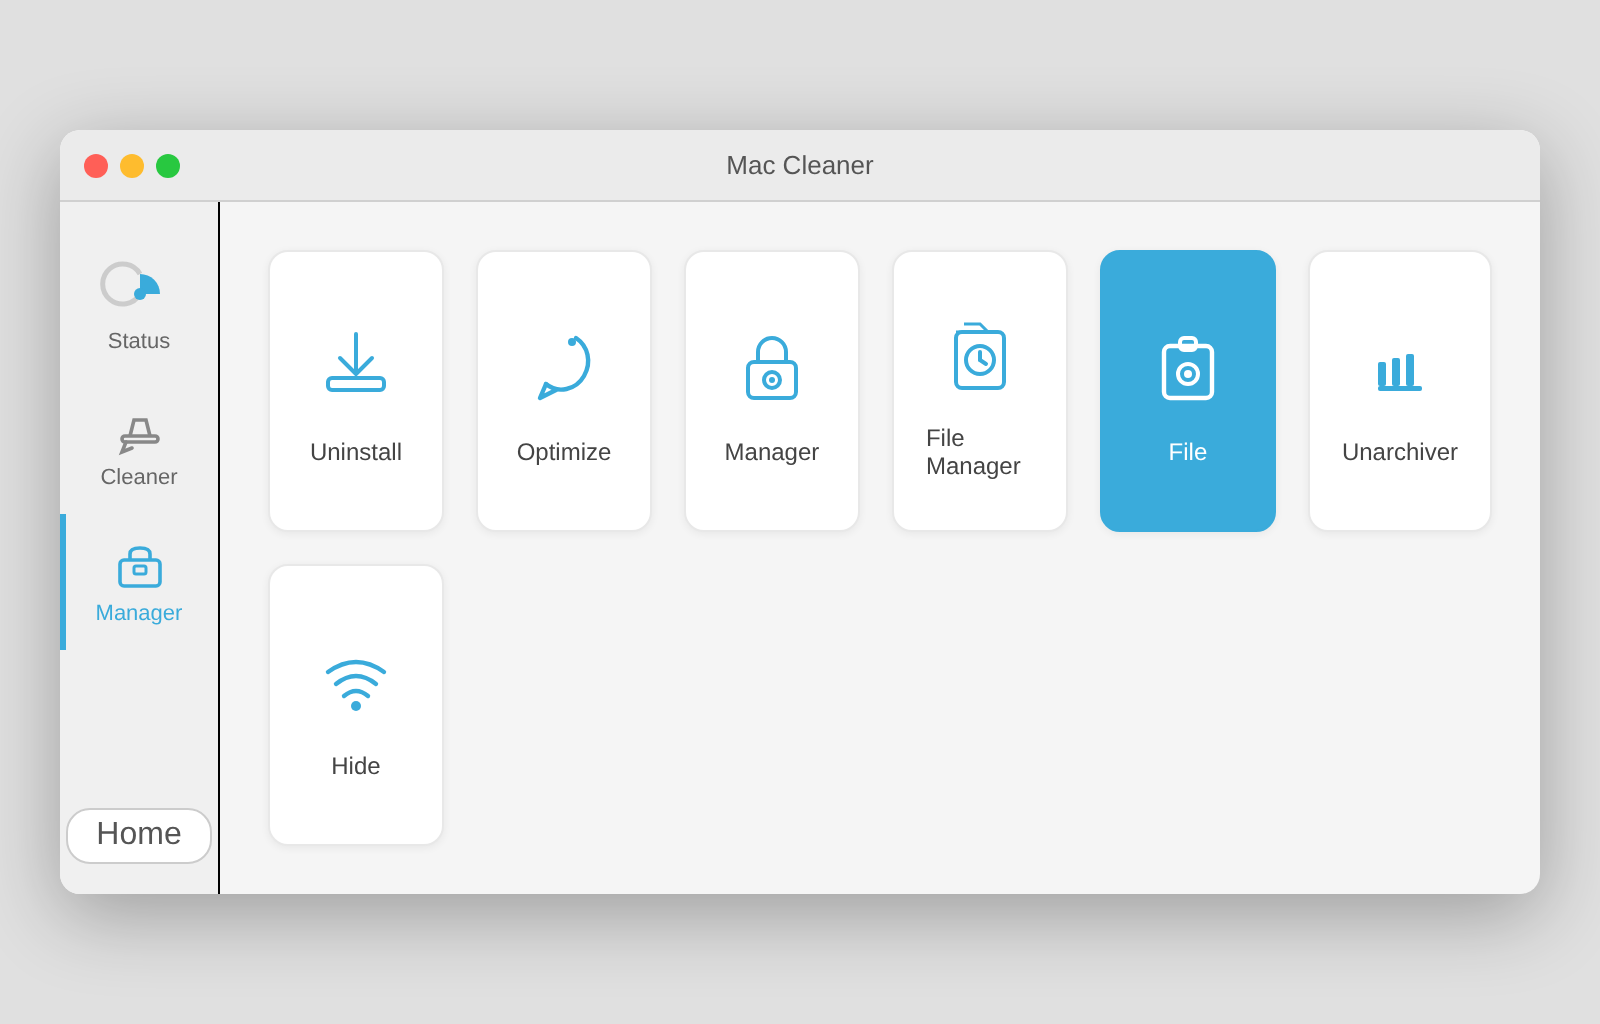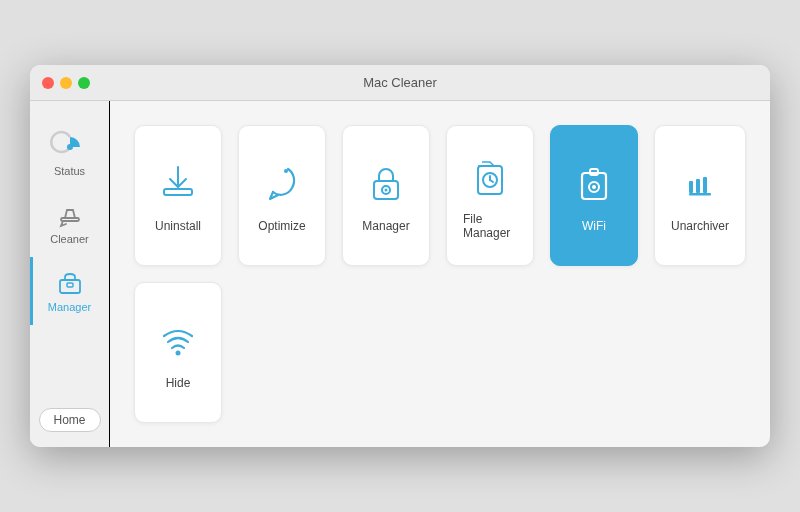--- a/index.html
+++ b/index.html
@@ -122,21 +122,21 @@
       width: 100%;
       display: flex;
       justify-content: center;
     }
 
     .home-btn {
       border: 1px solid #ccc;
       background: white;
       border-radius: 12px;
       padding: 4px 14px;
-      font-size: 12px;
+      font-size: 16px;
       color: #555;
       cursor: pointer;
     }
 
     .content-area {
       flex: 1;
       padding: 24px;
       display: grid;
       grid-template-columns: repeat(6, 1fr);
       grid-template-rows: repeat(2, 1fr);
@@ -292,21 +292,21 @@
 
       <div class="tool-card active">
         <div class="tool-icon">
           <svg width="44" height="44" viewBox="0 0 44 44" fill="none">
             <rect x="10" y="12" width="24" height="26" rx="3" stroke="white" stroke-width="2.2"></rect>
             <circle cx="22" cy="26" r="5" stroke="white" stroke-width="2"></circle>
             <circle cx="22" cy="26" r="2" fill="white"></circle>
             <rect x="18" y="8" width="8" height="6" rx="2" stroke="white" stroke-width="2"></rect>
           </svg>
         </div>
-        <span class="tool-label">WiFi</span>
+        <span class="tool-label">File</span>
       </div>
 
       <div class="tool-card">
         <div class="tool-icon">
           <svg width="44" height="44" viewBox="0 0 44 44" fill="none">
             <rect x="11" y="30" width="4" height="12" rx="1" fill="#3aabdb" transform="translate(0,-10)"></rect>
             <rect x="18" y="26" width="4" height="14" rx="1" fill="#3aabdb" transform="translate(0,-8)"></rect>
             <rect x="25" y="22" width="4" height="16" rx="1" fill="#3aabdb" transform="translate(0,-6)"></rect>
             <rect x="11" y="32" width="22" height="2.5" rx="1" fill="#3aabdb"></rect>
           </svg>

